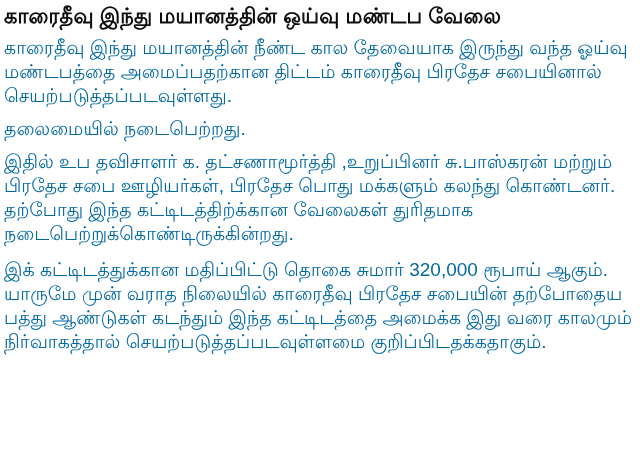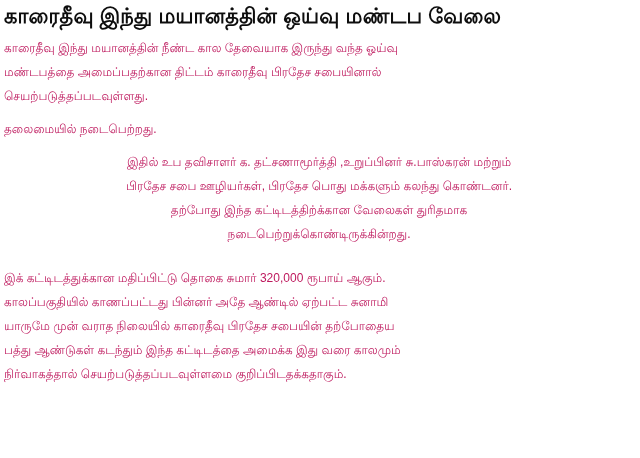--- a/index.html
+++ b/index.html
@@ -26,27 +26,26 @@
     line-height: 27px;
     font-weight: bold;
     color: #0d0d0d;
     margin: 0 0 7px 0;
     white-space: nowrap;
     letter-spacing: 0.2px;
   }
   .para {
     margin: 0 0 9px 0;
     padding: 0;
-    font-size: 12px;
+    font-size: 19px;
     line-height: 24px;
-    color: #be185d;
+    color: #0369a1;
   }
   .para.tight {
-    margin-bottom: 20px;
-    text-align: center;
+    margin-bottom: 12px;
   }
   .line {
     display: block;
     white-space: nowrap;
   }
 </style>
 </head>
 <body>
 
 <div class="page">
@@ -61,19 +60,18 @@
         <span class="line">தலைமையில் நடைபெற்றது.</span>
       </p>
       <p class="para tight">
         <span class="line">இதில் உப தவிசாளர் க. தட்சணாமூர்த்தி ,உறுப்பினர் சு.பாஸ்கரன் மற்றும்</span>
         <span class="line">பிரதேச சபை ஊழியர்கள், பிரதேச பொது மக்களும் கலந்து கொண்டனர்.</span>
         <span class="line">தற்போது இந்த கட்டிடத்திற்க்கான வேலைகள் துரிதமாக</span>
         <span class="line">நடைபெற்றுக்கொண்டிருக்கின்றது.</span>
       </p>
       <p class="para">
         <span class="line">இக் கட்டிடத்துக்கான மதிப்பிட்டு தொகை சுமார் 320,000 ரூபாய் ஆகும்.</span>
-        <span class="line">காலப்பகுதியில் காணப்பட்டது பின்னர் அதே ஆண்டில் ஏற்பட்ட சுனாமி</span>
         <span class="line">யாருமே முன் வராத நிலையில் காரைதீவு பிரதேச சபையின் தற்போதைய</span>
         <span class="line">பத்து ஆண்டுகள் கடந்தும் இந்த கட்டிடத்தை அமைக்க இது வரை காலமும்</span>
         <span class="line">நிர்வாகத்தால் செயற்படுத்தப்படவுள்ளமை குறிப்பிடதக்கதாகும்.</span>
       </p>
     </div>
 </div>
 
 </body></html>

